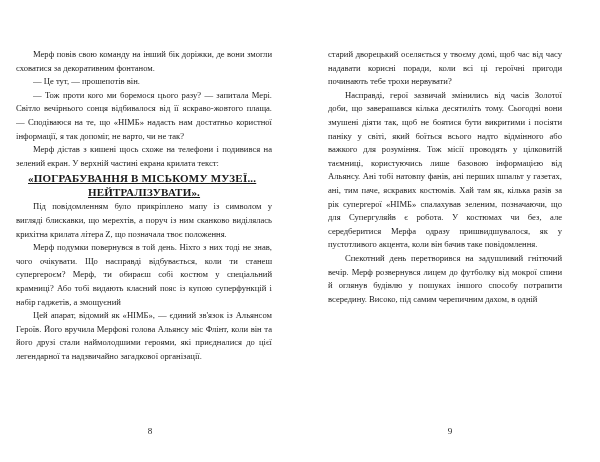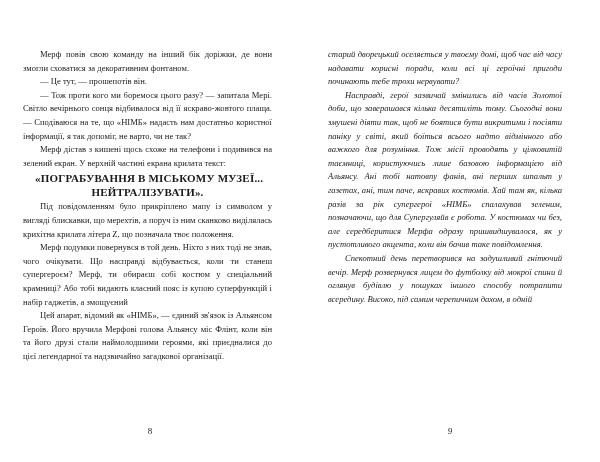--- a/index.html
+++ b/index.html
@@ -19,25 +19,24 @@
     width: 600px;
     height: 462px;
     display: flex;
     box-sizing: border-box;
   }
   .page {
     position: relative;
     width: 300px;
     height: 462px;
     box-sizing: border-box;
-    padding: 48px 28px 30px 23px;
+    padding: 48px 28px 30px 16px;
   }
   .page.right {
     padding: 48px 38px 30px 28px;
-    font-style: italic;
   }
   .col {
     position: relative;
     height: 360px;
   }
   p {
     margin: 0;
     font-size: 8.6px;
     line-height: 13.6px;
     text-align: justify;
@@ -48,20 +47,21 @@
     text-indent: 0;
   }
   .headline {
     font-size: 11px;
     line-height: 14px;
     font-weight: bold;
     text-align: center;
     text-indent: 0;
     letter-spacing: 0.2px;
     margin: 1px 0 1px 0;
+    text-decoration: underline;
   }
   .headline .ln1 {
     display: block;
     text-align: left;
     text-indent: 12px;
   }
   .headline .ln2 {
     display: block;
     text-align: center;
     text-indent: 0;

